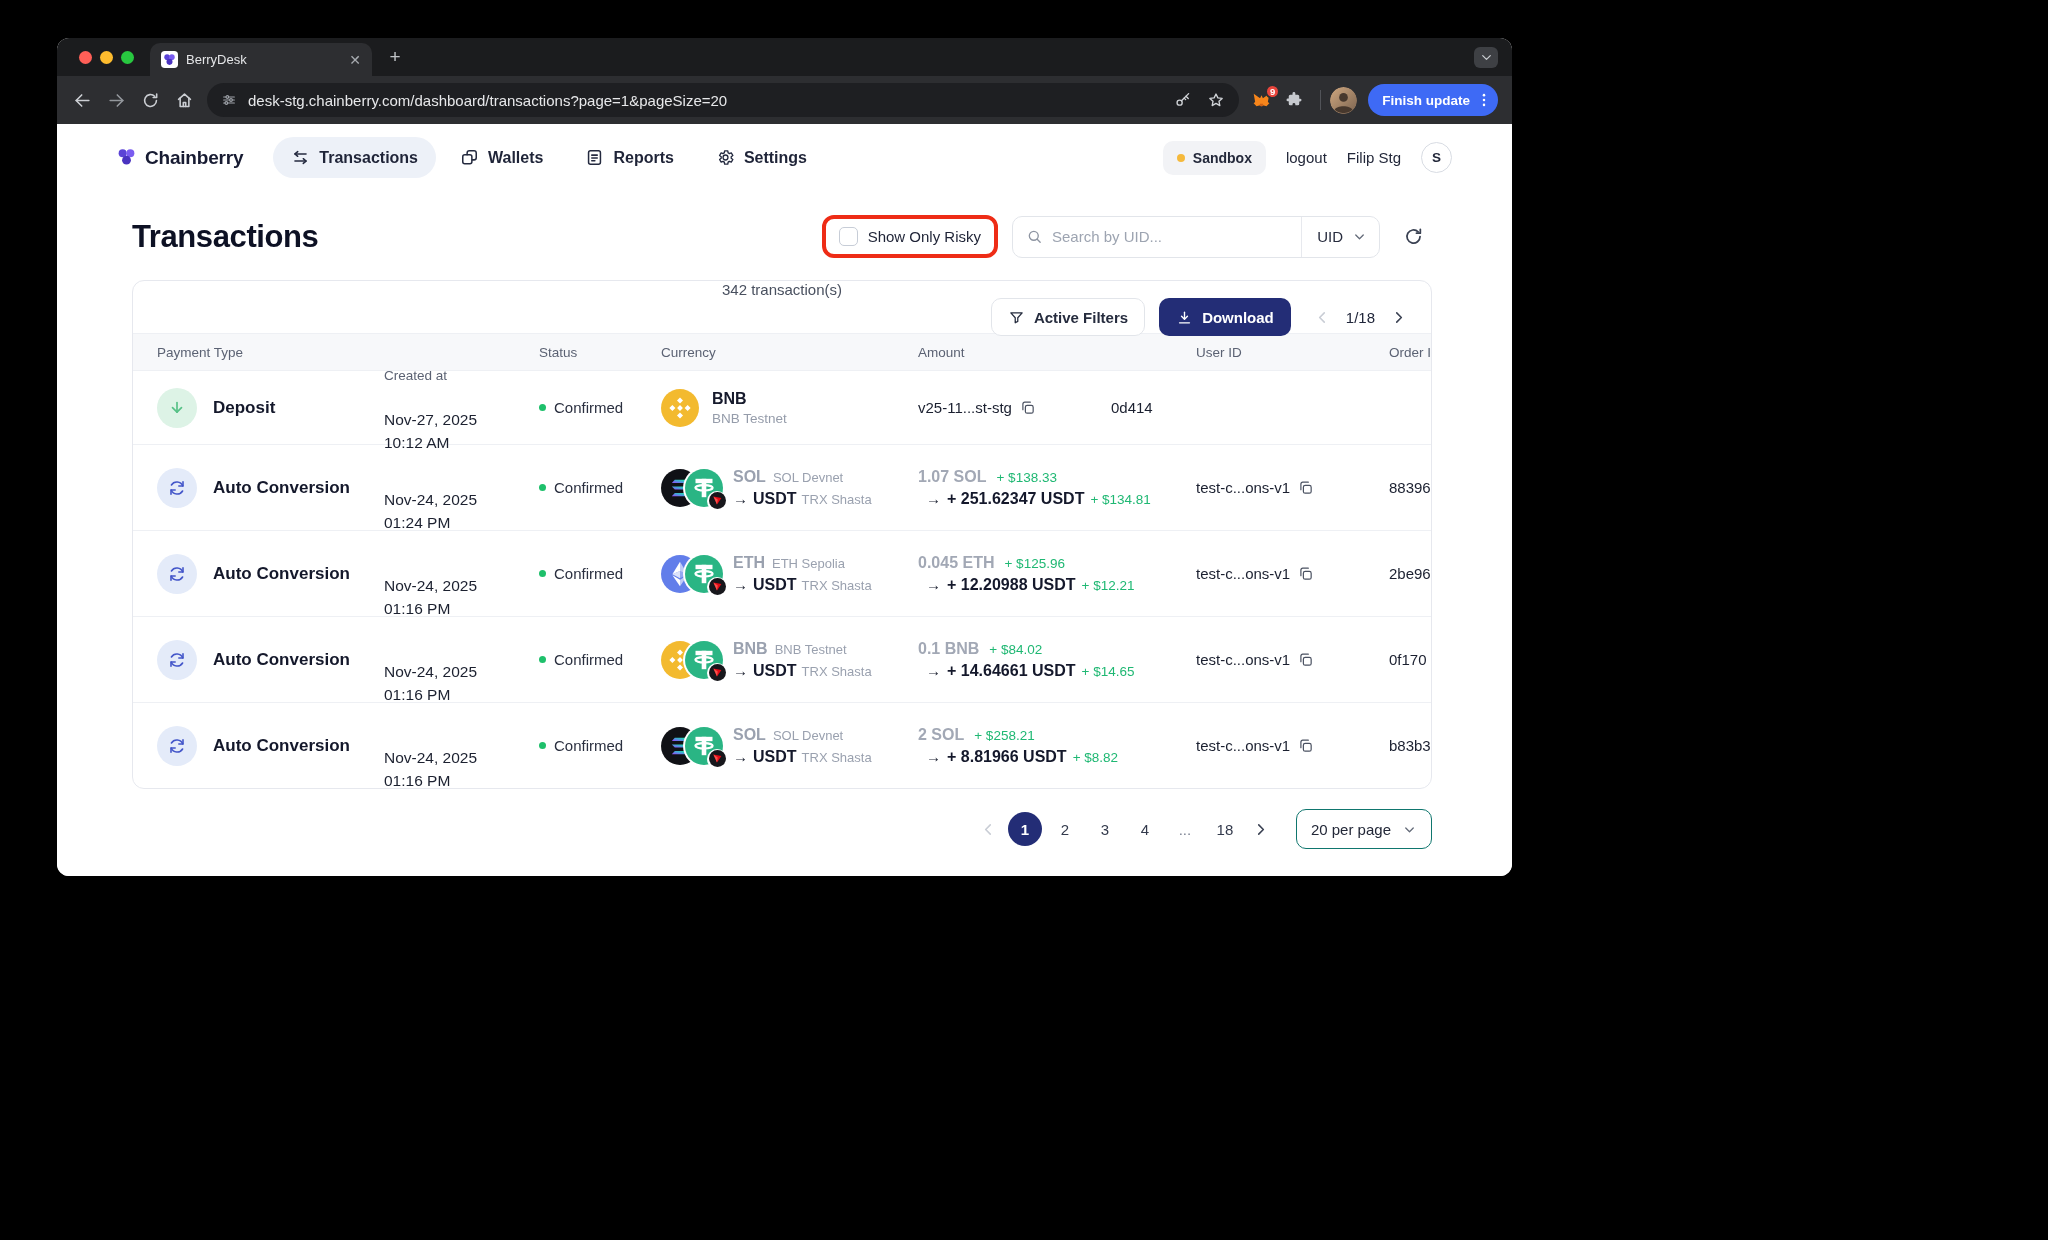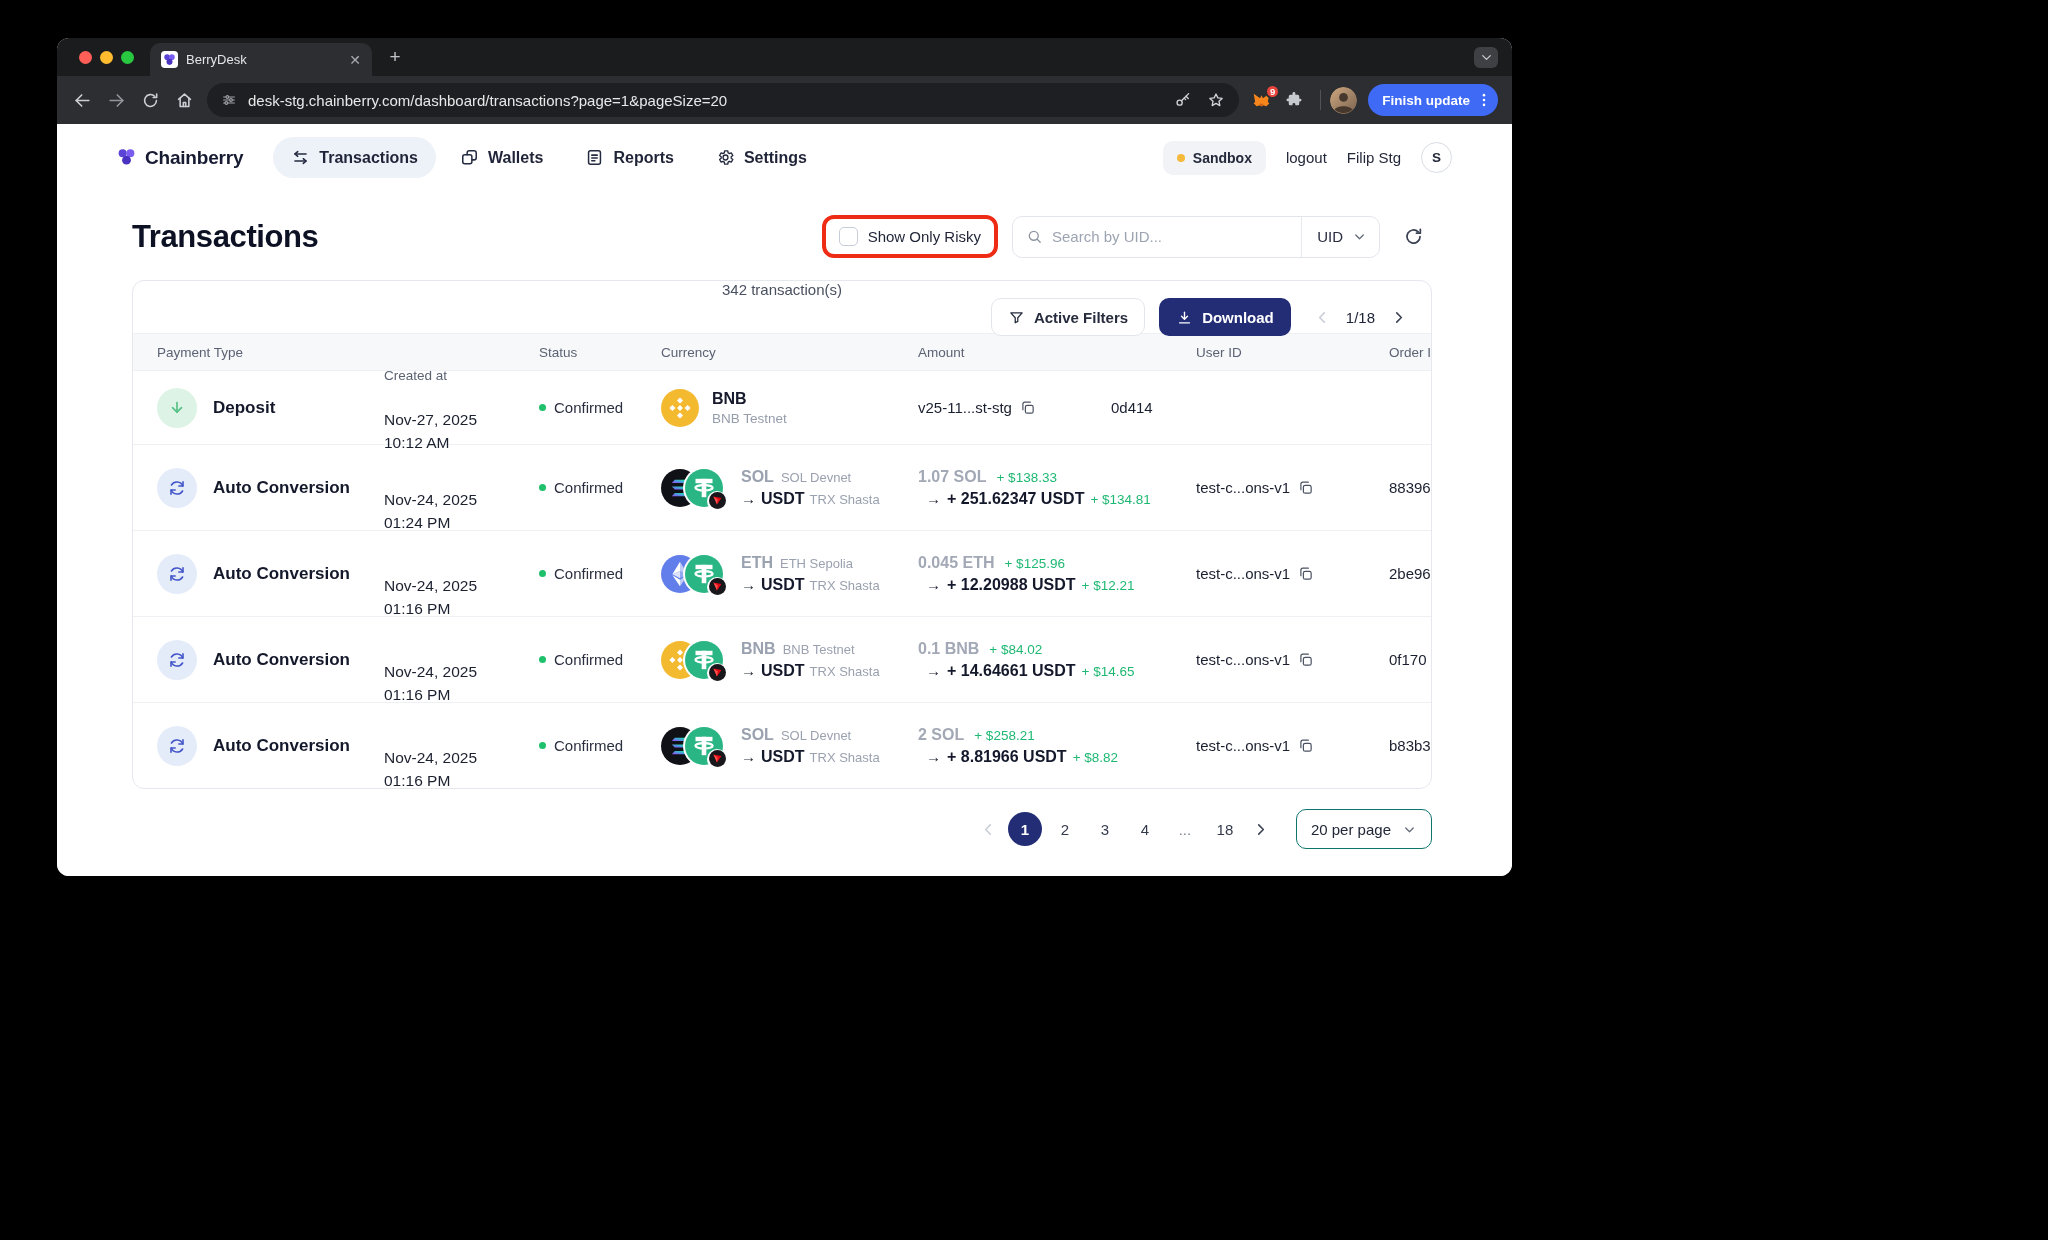--- a/index.html
+++ b/index.html
@@ -116,21 +116,21 @@
   .type-ic.conv { background:#e4ebf9; color:#4356c9; }
   .type-label { font-size:17px; font-weight:600; color:#14182b; white-space:nowrap; }
   .date-line { font-size:15.5px; color:#1c2130; line-height:1.5; }
   .status-dot { width:7px; height:7px; border-radius:50%; background:#1ec06b; flex:none; }
   .status-label { font-size:15px; color:#2b3040; }
   .cur-single { display:flex; align-items:center; gap:13px; }
   .coin38 { width:38px; height:38px; flex:none; }
   .coin38 svg { width:38px; height:38px; }
   .cur-main { font-size:16px; font-weight:600; color:#161a2c; }
   .cur-sub { font-size:13.5px; color:#959caa; margin-top:3px; }
-  .cur-pair { display:flex; align-items:center; gap:16px;text-align:center; }
+  .cur-pair { display:flex; align-items:center; gap:8px;text-align:center; }
   .coinpair { position:relative; width:64px; height:44px; flex:none; }
   .coin-back { position:absolute; left:0; top:3px; width:38px; height:38px; }
   .coin-back svg { width:38px; height:38px; }
   .coin-front { position:absolute; left:22px; top:1px; width:42px; height:42px; border-radius:50%;
                 background:#fff; padding:2px; }
   .coin-front > svg { width:38px; height:38px; }
   .trx-badge { position:absolute; right:-2px; bottom:-2px; width:20px; height:20px; background:#fff; border-radius:50%; padding:1.5px; }
   .trx-badge svg { width:17px; height:17px; }
   .l1, .l2 { display:flex; align-items:baseline; gap:7px; white-space:nowrap; }
   .l2 { margin-top:4px; gap:5px; }

